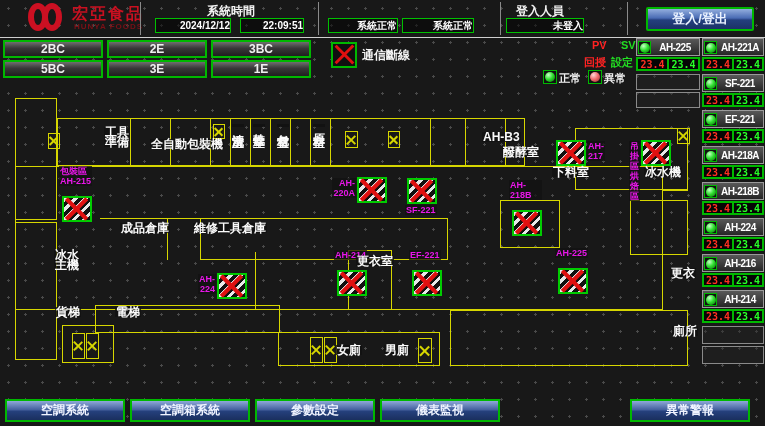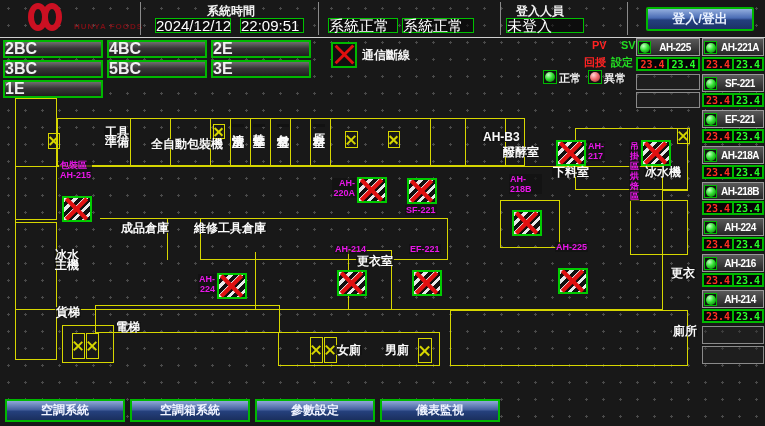--- a/index.html
+++ b/index.html
@@ -14,31 +14,31 @@
   
   .header{position:absolute;left:0;top:0;width:765px;height:37px;border-bottom:1px solid #cfcfcf;}
   .vsep{position:absolute;top:2px;height:33px;width:1px;background:#8a8a8a;}
   .logo-mark{position:absolute;left:28px;top:3px;width:34px;height:30px;}
   .logo-mark span{position:absolute;width:20px;height:28px;border:6px solid #cc1022;border-radius:50%;box-sizing:border-box;}
   .logo-mark .c2{left:14px;}
   .logo-cn{position:absolute;left:72px;top:4px;font-size:16px;font-weight:bold;color:#c81020;letter-spacing:2px;}
   .logo-en{position:absolute;left:74px;top:22px;font-size:8px;font-weight:bold;color:#7a1016;letter-spacing:1px;}
   .hlabel{position:absolute;font-size:12px;font-weight:bold;color:#f2f2f2;white-space:nowrap;}
   .hbox{position:absolute;box-sizing:border-box;border:1px solid #00c000;background:rgba(5,5,5,.55);
-        font-size:15px;font-weight:normal;color:#fff;text-align:left;line-height:13px;white-space:nowrap;}
+        font-size:10px;font-weight:bold;color:#fff;text-align:right;line-height:13px;white-space:nowrap;}
   .login-btn{position:absolute;left:646px;top:7px;width:108px;height:24px;box-sizing:border-box;
     border:2px solid #00b800;border-radius:2px;color:#eaf2ff;font-size:13px;font-weight:bold;
     text-align:center;line-height:20px;cursor:pointer;
     background:linear-gradient(#93aede 0%,#4a6cb4 45%,#243f7e 55%,#1b3266 100%);}
   
   .floor-grid{position:absolute;left:3px;top:40px;width:312px;display:grid;
     grid-template-columns:repeat(3,100px);grid-gap:2px 4px;}
   .floor-btn{height:14px;box-sizing:content-box;border:2px solid #00b800;
     background:linear-gradient(#6f6f6f,#383838 45%,#1f1f1f);
-    color:#f0f0f0;font-size:16px;font-weight:bold;text-align:left;line-height:14px;cursor:pointer;}
+    color:#f0f0f0;font-size:12px;font-weight:bold;text-align:center;line-height:14px;cursor:pointer;}
   
   .comm-box{position:absolute;left:331px;top:42px;width:26px;height:26px;box-sizing:border-box;
     border:2px solid #00b800;background:#101010;}
   .comm-label{position:absolute;left:362px;top:47px;font-size:12px;font-weight:bold;color:#f5f5f5;}
   .xbar{position:absolute;left:-6%;right:-6%;top:50%;margin-top:-2px;height:3px;background:#e01010;}
   .xbar.a{transform:rotate(45deg);} .xbar.b{transform:rotate(-45deg);}
   
   .lg{position:absolute;font-size:11px;font-weight:bold;white-space:nowrap;}
   .red{color:#ff2222;} .grn{color:#22dd22;}
   .led-sq{position:absolute;width:14px;height:14px;box-sizing:border-box;border:1px solid #00b800;background:#111;}
@@ -64,21 +64,21 @@
   .wall{position:absolute;box-sizing:border-box;border:1px solid #d6d600;background:transparent;}
   .wline{position:absolute;background:#d6d600;}
   .stair{position:absolute;box-sizing:border-box;border:1px solid #d6d600;}
   .stair .xbar{height:2px;background:#d6d600;margin-top:-1px;}
   .ahu{position:absolute;}
   .ahu-icon{position:relative;width:30px;height:26px;box-sizing:border-box;border:2px solid #00cc00;
     background:repeating-linear-gradient(135deg,#e8e8e8 0 3px,#101010 3px 7px);cursor:pointer;}
   .ahu-icon .xbar{height:4px;margin-top:-2px;}
   .ahu-label{position:absolute;font-size:9px;font-weight:bold;color:#e816e8;white-space:pre-line;line-height:10px;
     background:rgba(18,18,18,.75);padding:0 1px;}
-  .ahu-label.above{bottom:42px;left:-3px;}
+  .ahu-label.above{bottom:36px;left:-3px;}
   .ahu-label.below{top:27px;left:-2px;}
   .ahu-label.left{right:31px;top:1px;text-align:right;}
   .ahu-label.right{left:31px;top:1px;}
   .room{position:absolute;font-size:12px;font-weight:bold;color:#fafafa;line-height:10px;white-space:pre-line;
     background:rgba(18,18,18,.8);padding:0 1px;}
   .room.vert{writing-mode:vertical-rl;letter-spacing:1px;}
   
   .bottom-strip{position:absolute;left:0;top:394px;width:765px;height:32px;}
   .nav-btn{position:absolute;top:5px;width:120px;height:23px;box-sizing:border-box;border:2px solid #00b800;
     background:linear-gradient(#8ea9d8 0%,#47629f 45%,#25407c 55%,#1a2f5e 100%);
@@ -87,20 +87,21 @@
 </head>
 <body>
 
 <div class="screen">
 
   <div class="header">
     <div class="logo-mark">
         <span class="c1"></span>
         <span class="c2"></span>
       </div>
+    <div class="logo-cn">宏亞食品</div>
     <div class="logo-en">HUNYA FOODS</div>
     <div class="vsep" style="left:140px"></div>
     <div class="vsep" style="left:318px"></div>
     <div class="vsep" style="left:500px"></div>
     <div class="vsep" style="left:627px"></div>
 
     <div class="hlabel" style="left:207px;top:3px">系統時間</div>
     <div class="hbox" style="left:155px;top:18px;width:76px;height:15px">2024/12/12</div>
     <div class="hbox" style="left:240px;top:18px;width:64px;height:15px">22:09:51</div>
 
@@ -108,21 +109,20 @@
     <div class="hbox" style="left:402px;top:18px;width:72px;height:15px">系統正常</div>
 
     <div class="hlabel" style="left:516px;top:3px">登入人員</div>
     <div class="hbox" style="left:506px;top:18px;width:78px;height:15px">未登入</div>
 
     <div class="login-btn">登入/登出</div>
   </div>
 
   <div class="floor-grid">
       <div class="floor-btn">2BC</div>
-      <div class="floor-btn">4BC</div>
       <div class="floor-btn">2E</div>
       <div class="floor-btn">3BC</div>
       <div class="floor-btn">5BC</div>
       <div class="floor-btn">3E</div>
       <div class="floor-btn">1E</div>
     </div>
 
   <div class="comm-box">
       <span class="xbar a"></span>
       <span class="xbar b"></span>
@@ -294,21 +294,21 @@
       <div class="room vert" style="left: 313px; top: 124px;">原料室</div>
       <div class="room" style="left: 482px; top: 132px;">AH-B3</div>
       <div class="room" style="left: 502px; top: 147px;">醱酵室</div>
       <div class="room" style="left: 552px; top: 167px;">下料室</div>
       <div class="room" style="left: 644px; top: 167px;">冰水機</div>
       <div class="room" style="left: 120px; top: 223px;">成品倉庫</div>
       <div class="room" style="left: 193px; top: 223px;">維修工具倉庫</div>
       <div class="room" style="left: 54px; top: 250px;">冰水
 主機</div>
       <div class="room" style="left: 55px; top: 307px;">貨梯</div>
-      <div class="room" style="left: 115px; top: 322px;">電梯</div>
+      <div class="room" style="left: 115px; top: 307px;">電梯</div>
       <div class="room" style="left: 356px; top: 256px;">更衣室</div>
       <div class="room" style="left: 336px; top: 345px;">女廁</div>
       <div class="room" style="left: 384px; top: 345px;">男廁</div>
       <div class="room" style="left: 670px; top: 268px;">更衣</div>
       <div class="room" style="left: 672px; top: 326px;">廁所</div>
     </div>
 
   <div class="ucol" id="colA">
       <div class="unit-tile">
         <div class="led-sq">
@@ -407,15 +407,16 @@
       <div class="tile-empty tall"></div>
       <div class="tile-empty tall"></div>
     </div>
 
   <div class="bottom-strip">
       <div class="nav-btn" style="left: 5px;">空調系統</div>
       <div class="nav-btn" style="left: 130px;">空調箱系統</div>
       <div class="nav-btn" style="left: 255px;">參數設定</div>
       <div class="nav-btn" style="left: 380px;">儀表監視</div>
       <div class="nav-btn" style="left: 485px; margin-top: 43px;">密碼權限</div>
+      <div class="nav-btn" style="left: 630px;">異常警報</div>
     </div>
 
 </div>
 
 </body></html>

